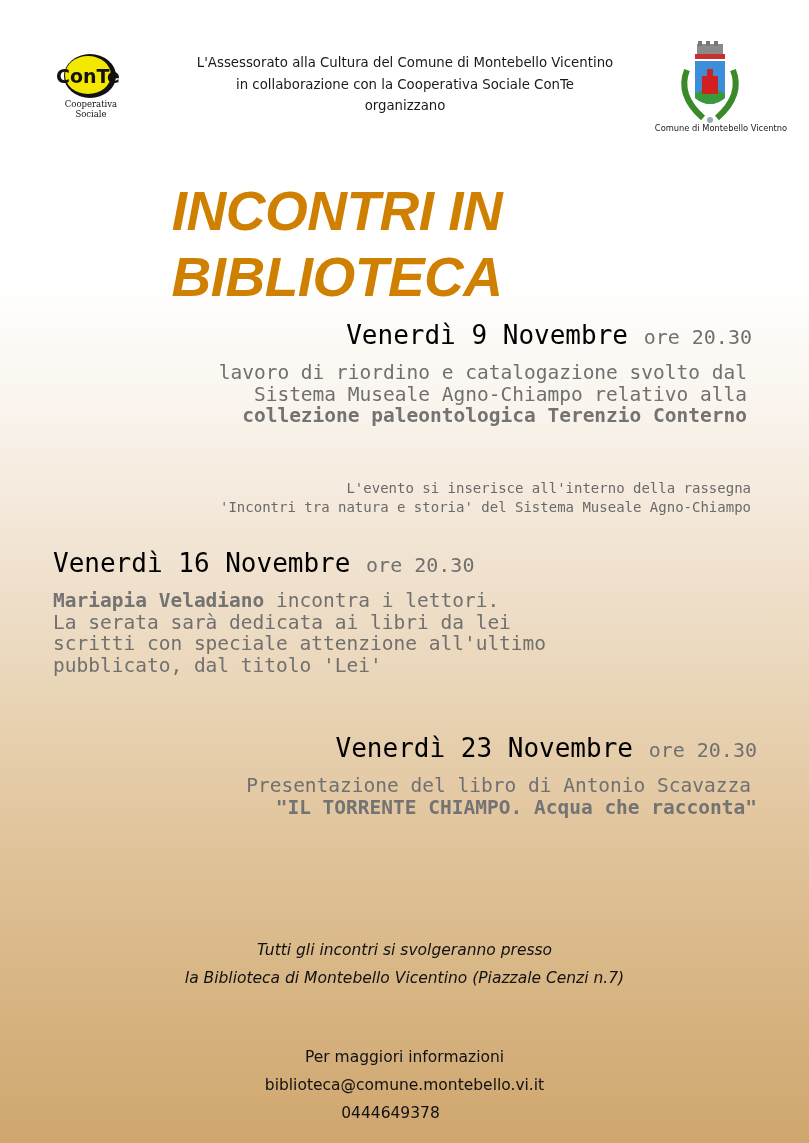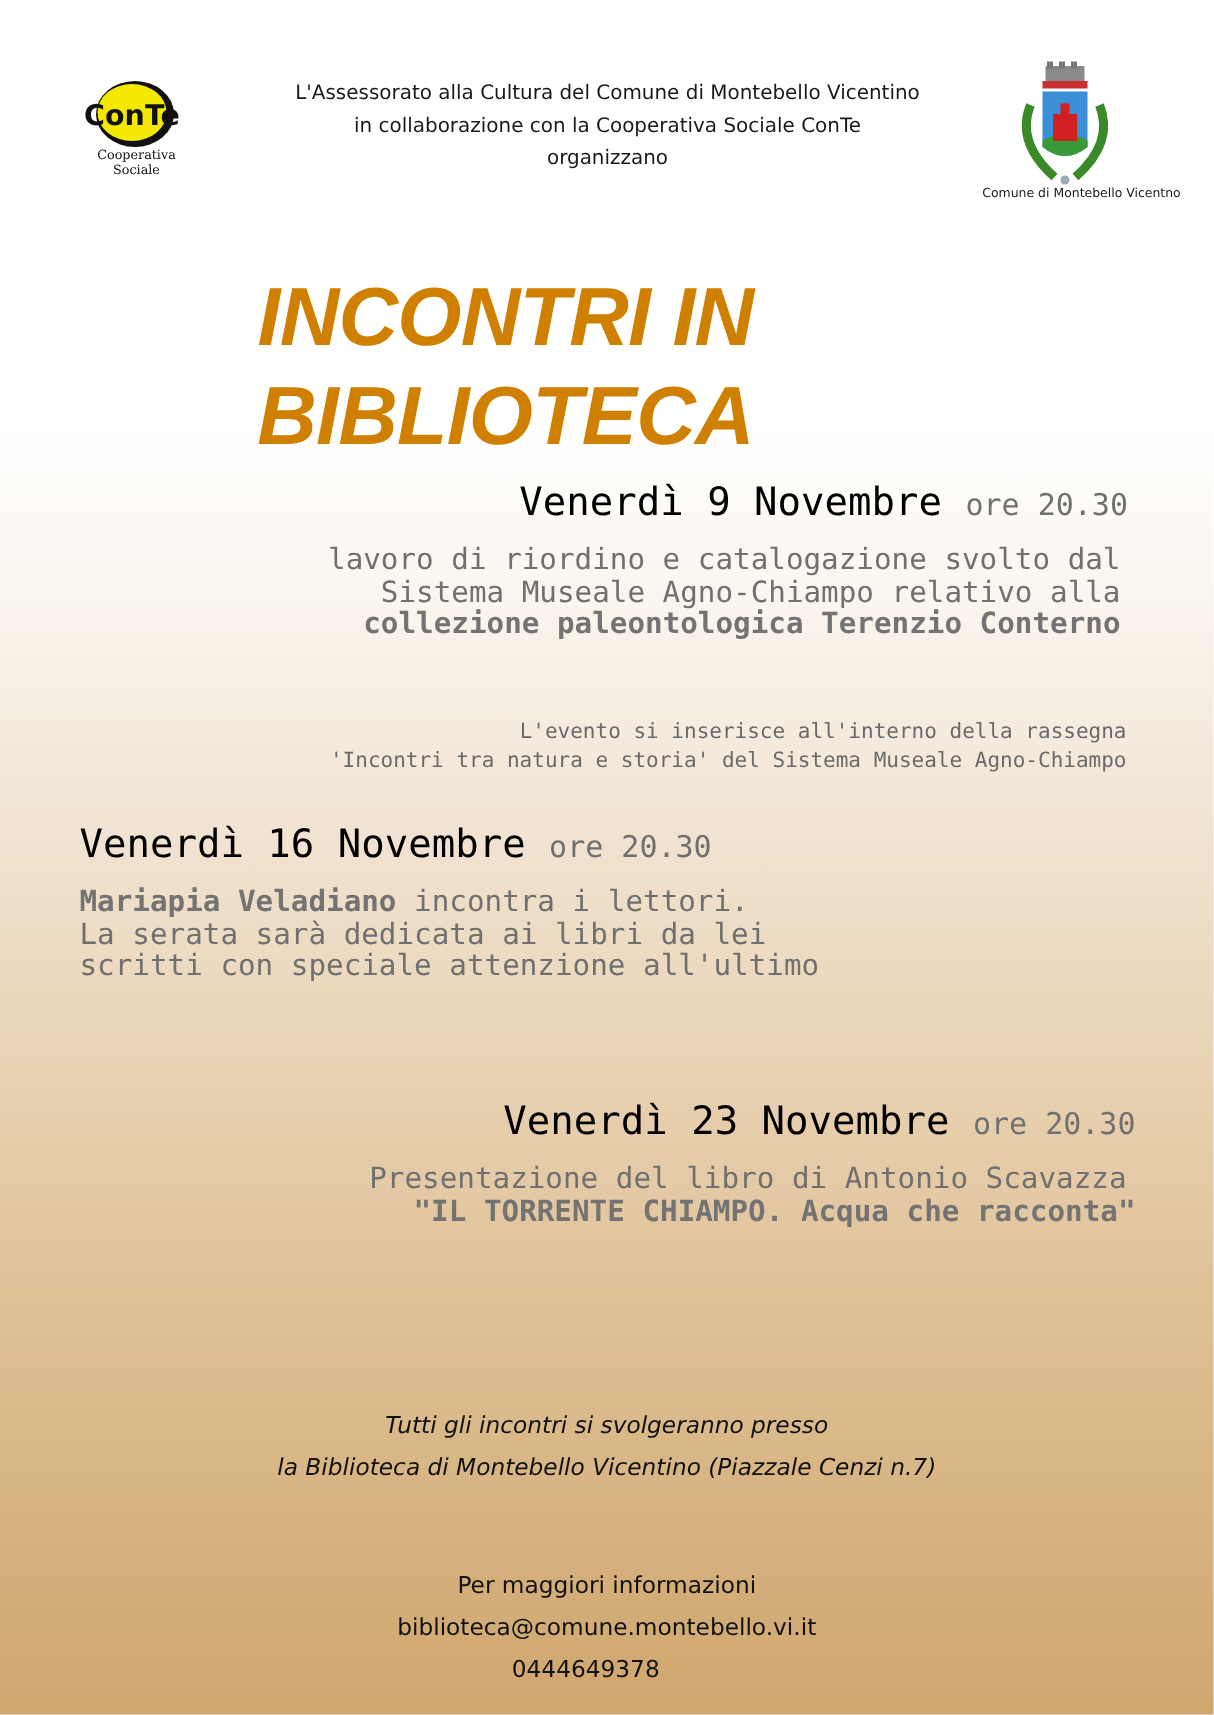--- a/index.html
+++ b/index.html
@@ -105,20 +105,21 @@
 <div class="abs mono" style="left:53px;top:548px;">
   <div class="date-line">
     <span class="date">Venerdì 16 Novembre</span>
     <span class="time">ore 20.30</span>
   </div>
 </div>
 <div class="abs mono" style="left:53px;top:590px;">
   <div class="body-line"><span class="accent">Mariapia Veladiano</span><span> incontra i lettori.</span></div>
   <div class="body-line">La serata sarà dedicata ai libri da lei</div>
   <div class="body-line">scritti con speciale attenzione all'ultimo</div>
+  <div class="body-line">pubblicato, dal titolo 'Lei'</div>
 </div>
 
 <div class="abs mono right" style="right:52px;top:733px;">
   <div class="date-line">
     <span class="date">Venerdì 23 Novembre</span>
     <span class="time">ore 20.30</span>
   </div>
 </div>
 <div class="abs mono right" style="right:52px;top:775px;">
   <div class="body-line" style="padding-right:6px;">Presentazione del libro di Antonio Scavazza</div>

